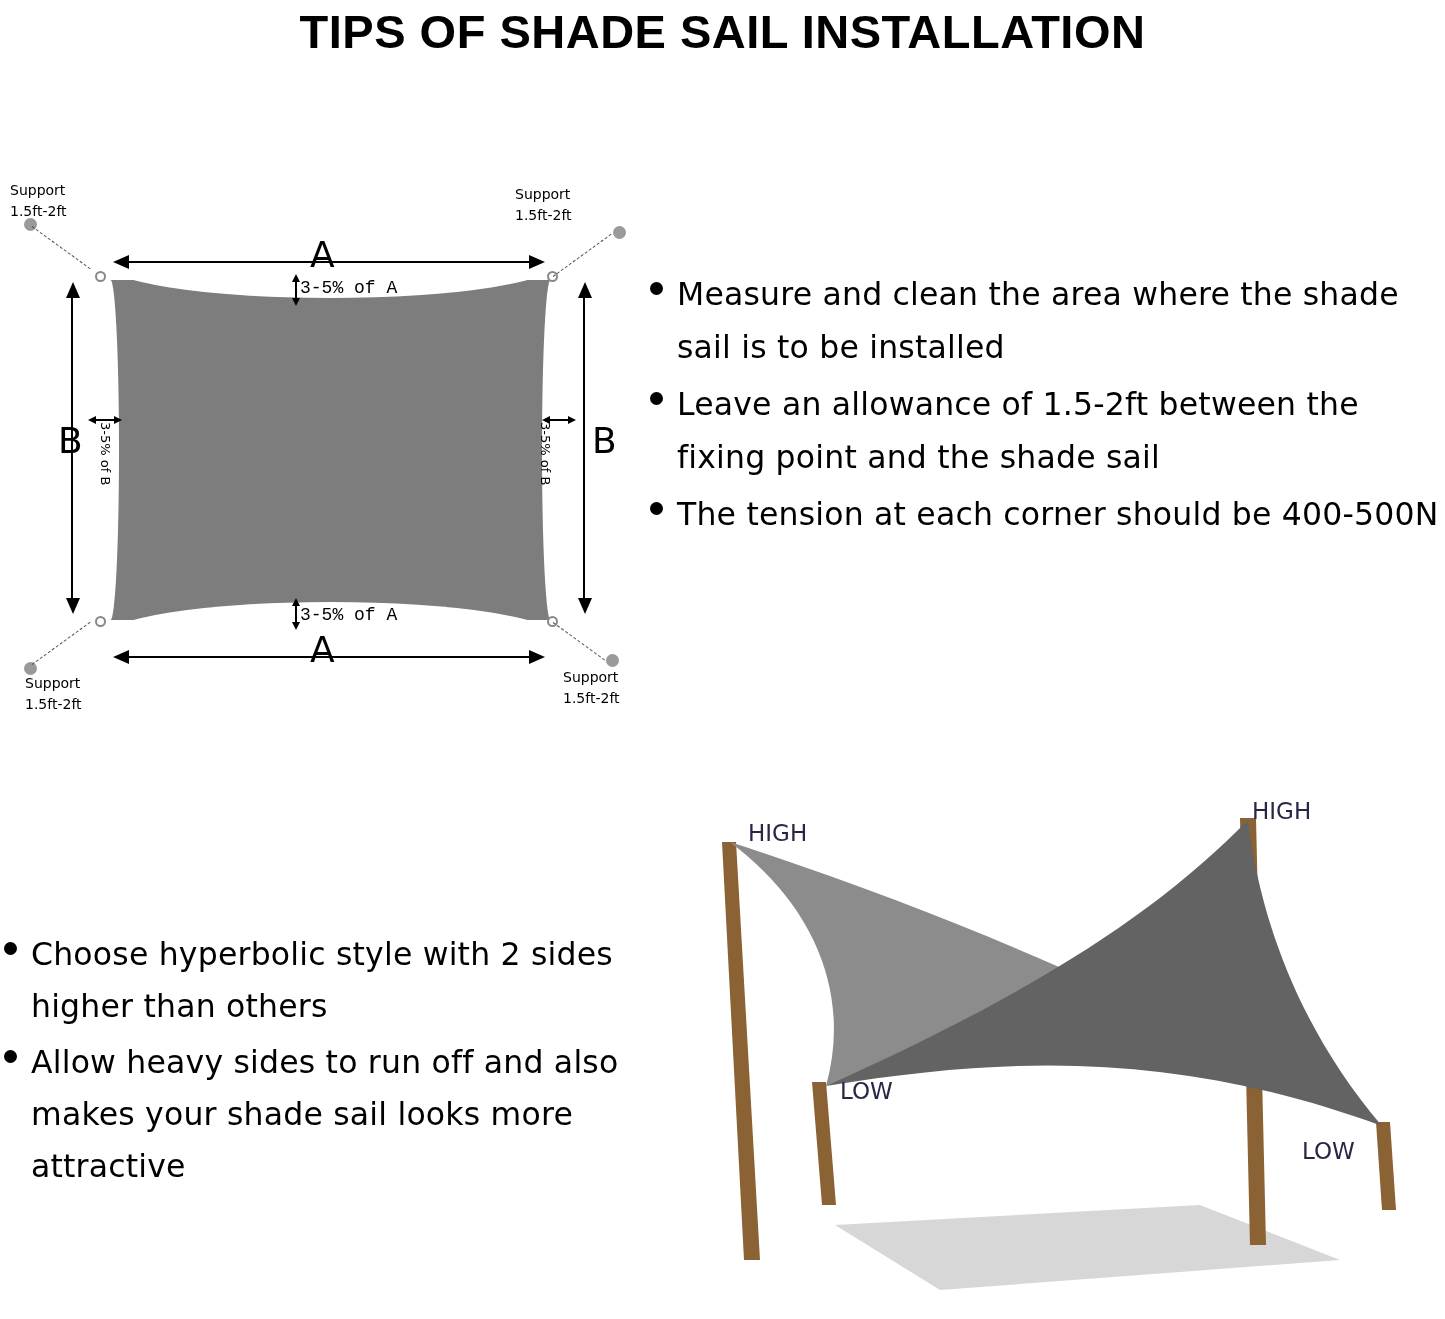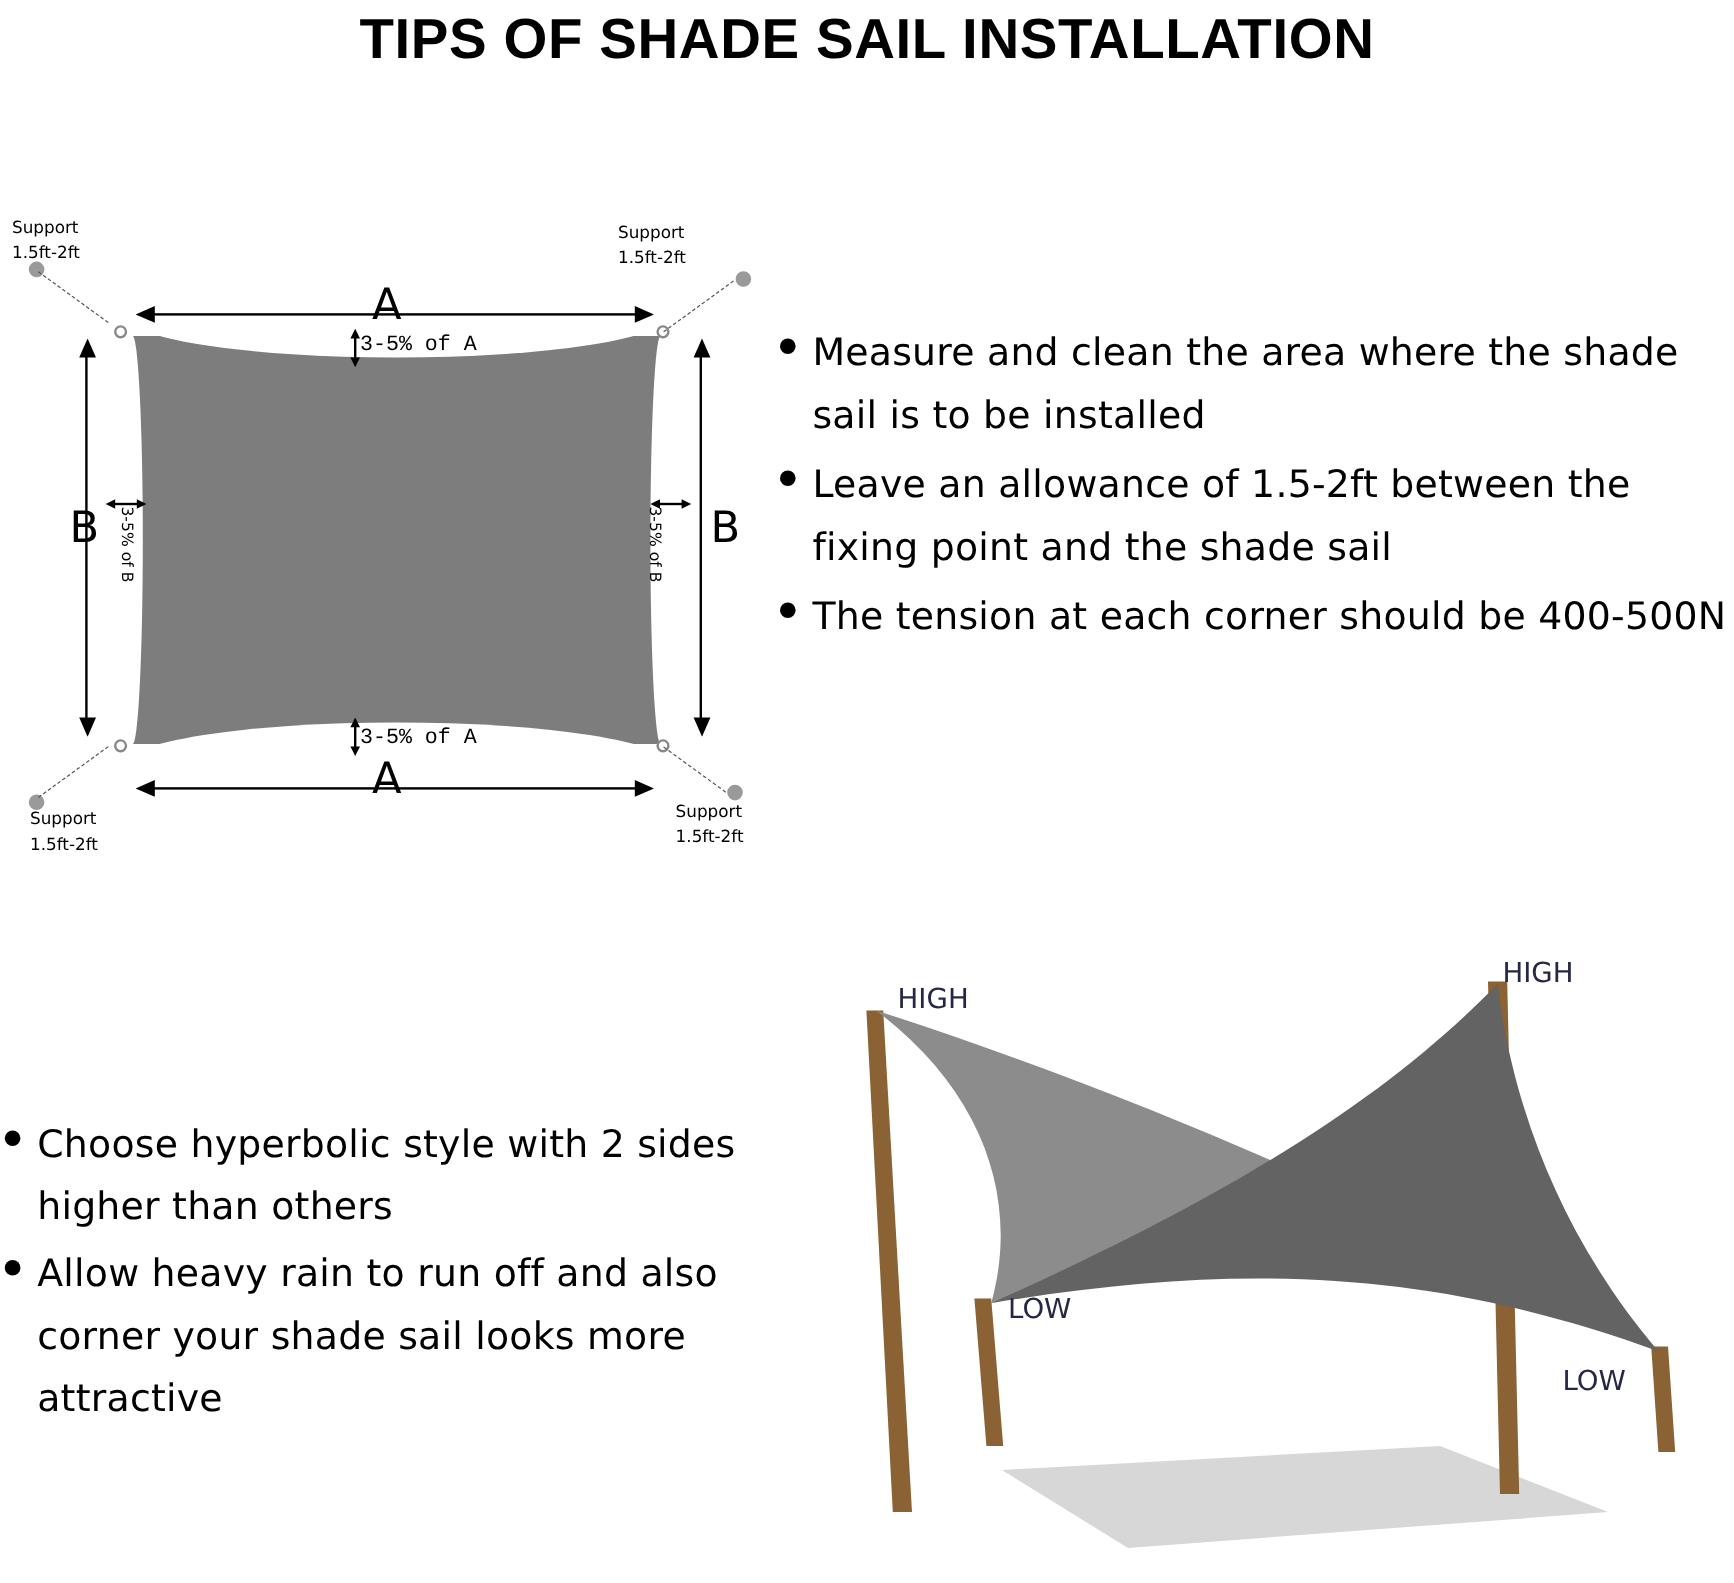--- a/index.html
+++ b/index.html
@@ -278,21 +278,21 @@
   </div>
 </div>
 
 <div class="bullets" id="bullets-left">
   <div class="bullet-row">
     <div class="dot"></div>
     <div class="btext">Choose hyperbolic style with 2 sides higher than others</div>
   </div>
   <div class="bullet-row">
     <div class="dot"></div>
-    <div class="btext">Allow heavy rain to run off and also corner your shade sail looks more attractive</div>
+    <div class="btext">Allow heavy sides to run off and also makes your shade sail looks more attractive</div>
   </div>
 </div>
 
 <div id="diagram2">
 
   <svg width="805" height="529" viewBox="0 0 805 529">
 
     <polygon points="195,435 560,415 700,470 300,500" fill="#c9c9c9" opacity="0.75"></polygon>
 
     <polygon points="82,52 96,52 120,470 104,470" fill="#8a6233"></polygon>

